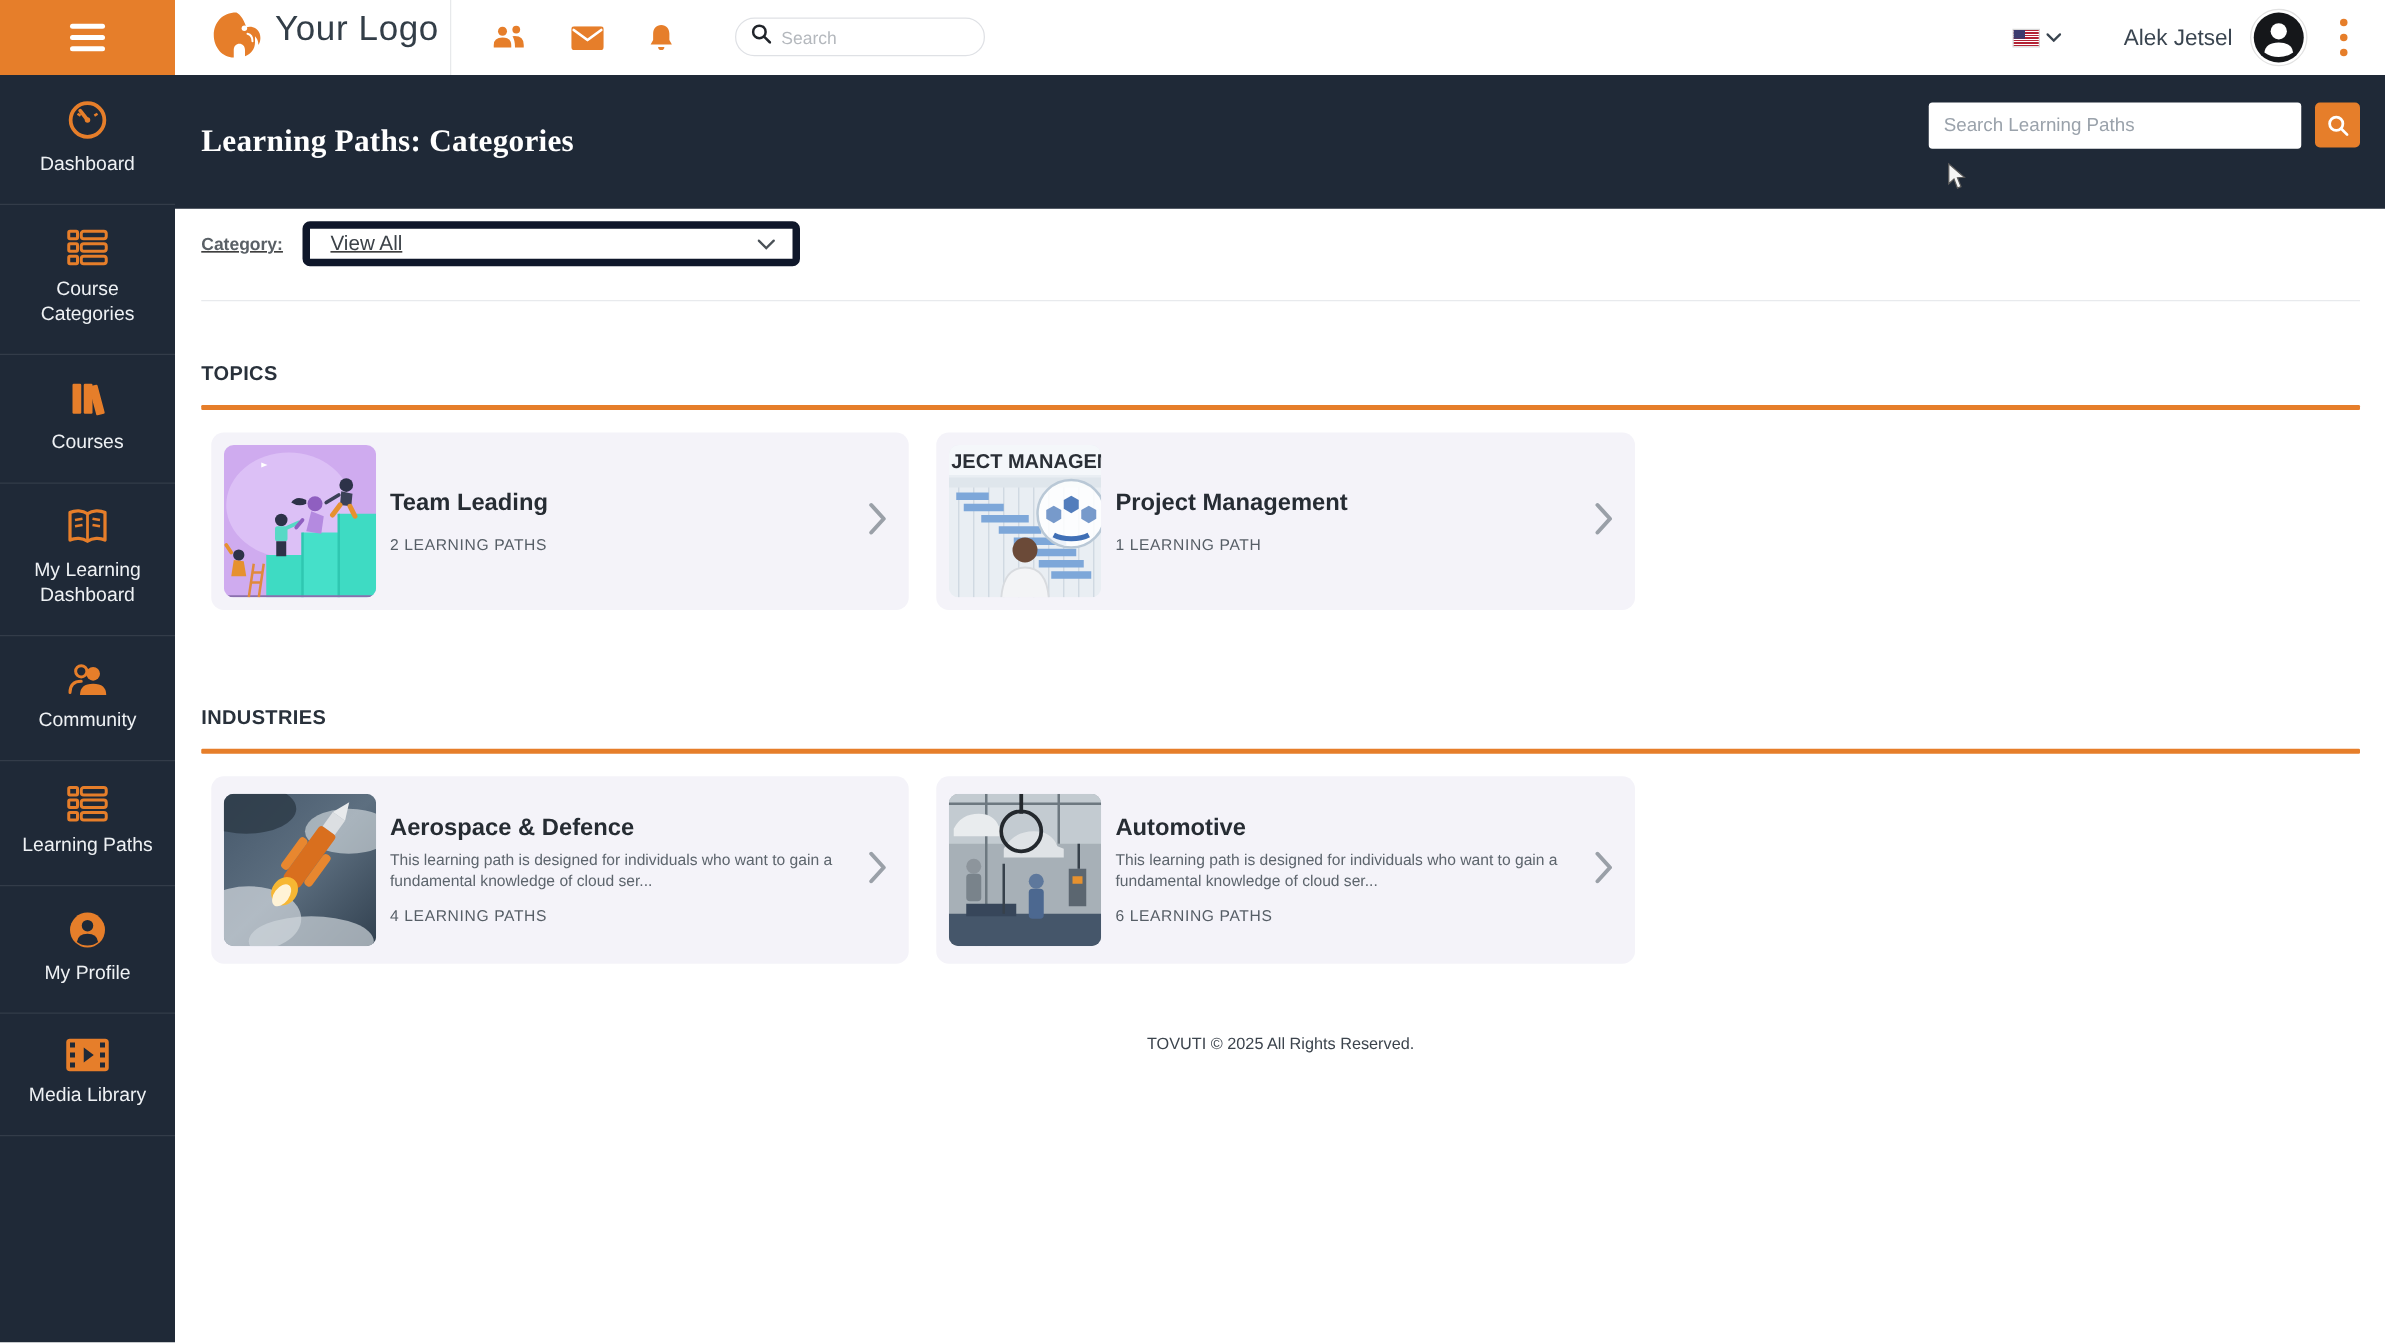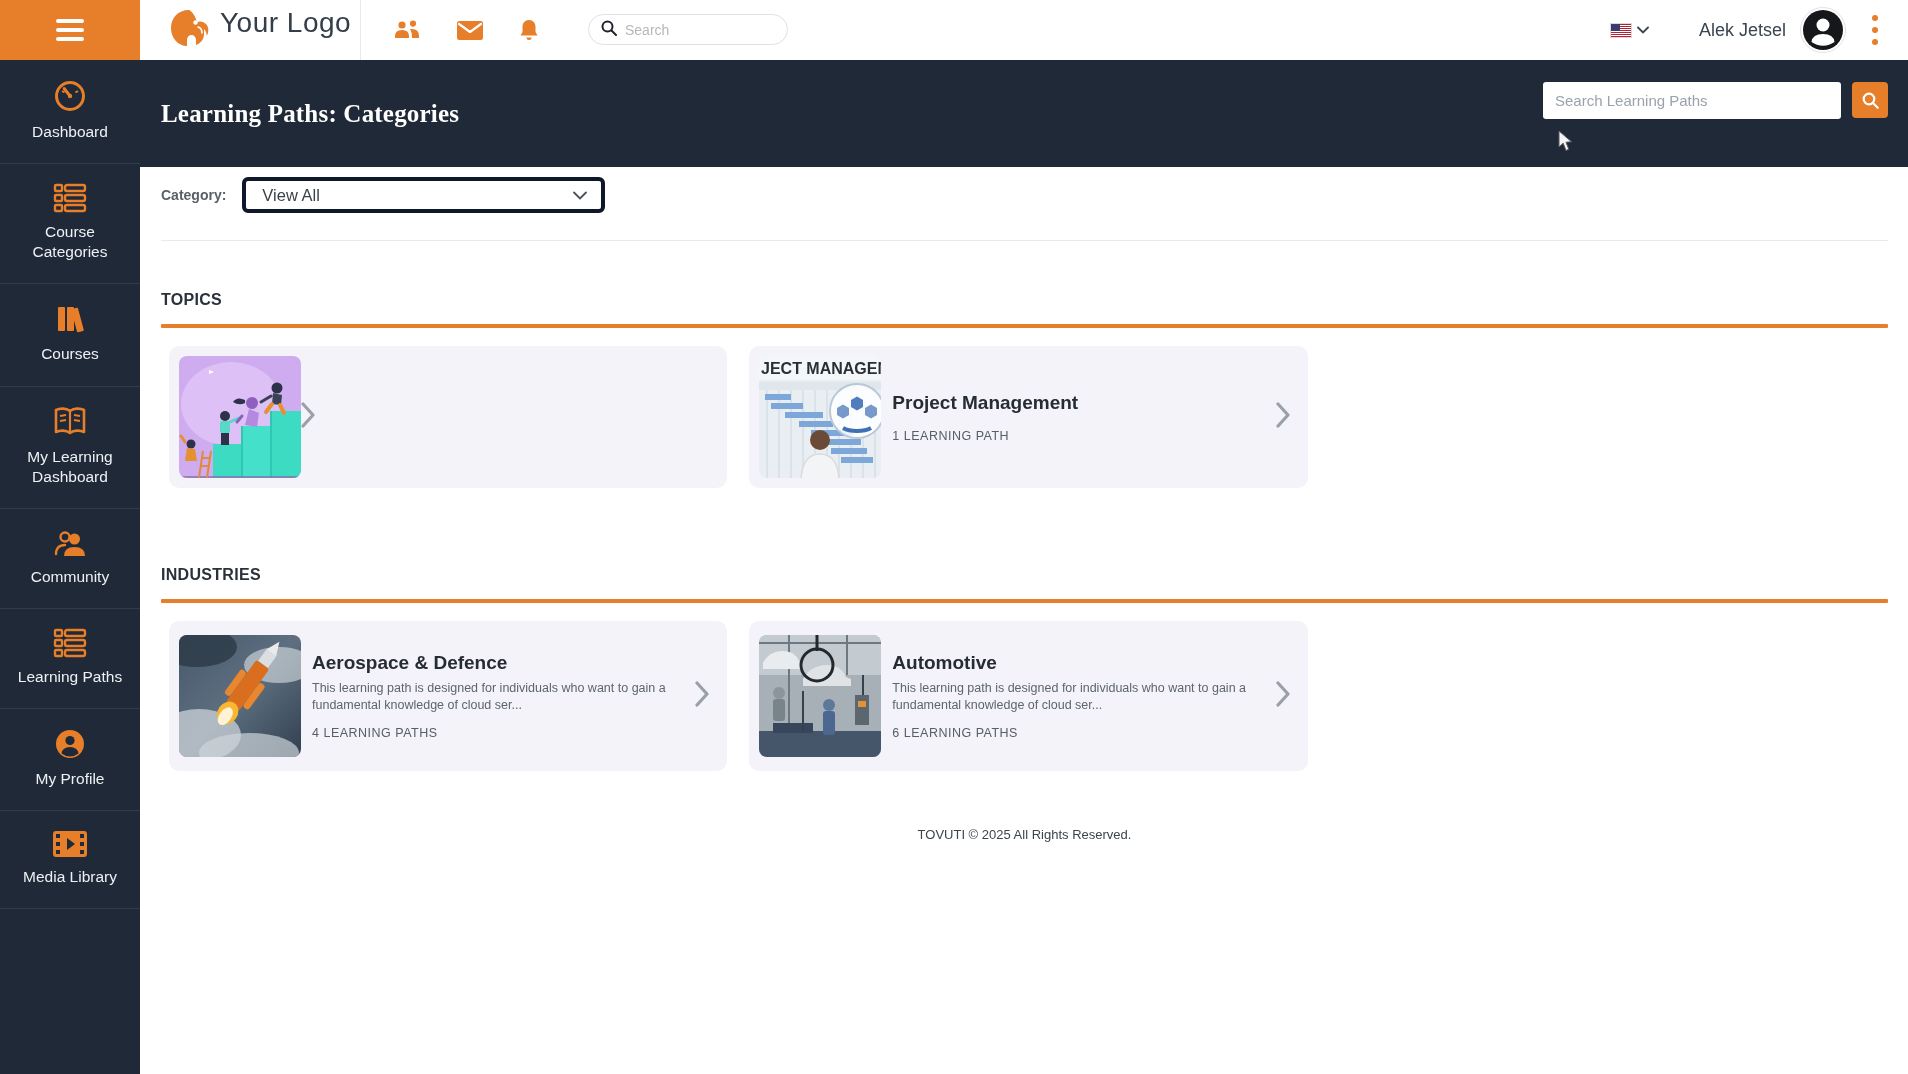--- a/index.html
+++ b/index.html
@@ -38,23 +38,23 @@
 
   .main { flex:1; display:flex; flex-direction:column; background:#fff; }
   .page-header { position:relative; height:107px; background:#1f2937; display:flex; align-items:center; }
   .page-title { color:#fff; font-size:25px; font-weight:bold; letter-spacing:.2px; margin-left:21px;font-family:Liberation Serif, serif; }
   .lp-search { position:absolute; right:20px; top:22px; display:flex; }
   .lp-search input { width:298px; height:37px; border:none; outline:none; border-radius:3px; background:#fff; padding:0 12px; font-size:15px; color:#333; font-family:inherit; }
   .lp-search input::placeholder { color:#9aa2ab; }
   .lp-search button { width:36px; height:36px; margin-left:11px; border:none; border-radius:4px; background:#e67e2a; cursor:pointer; display:flex; align-items:center; justify-content:center; }
 
   .content { flex:1; padding:0 20px 0 21px; overflow:hidden; }
-  .filter-row { margin-top:10px; display:flex; align-items:center; }
+  .filter-row { margin-top:10px; display:flex; align-items:center;text-decoration:underline; }
   .category-label { font-size:14px; font-weight:bold; color:#5a6066; }
-  .select { width:363px; height:36px; border:4px solid #0f172a; border-radius:6px; margin-left:16px; display:flex; align-items:center; padding:0 14px 0 16px; cursor:pointer; background:#fff; }
+  .select { width:398px; height:36px; border:6px solid #0f172a; border-radius:6px; margin-left:16px; display:flex; align-items:center; padding:0 14px 0 16px; cursor:pointer; background:#fff; }
   .select-value { font-size:16.5px; color:#3c4248; flex:1; }
   .content hr { border:none; border-top:1px solid #e8eaed; margin-top:27px; }
 
   .section-heading { font-size:16px; font-weight:bold; color:#29313b; letter-spacing:.3px; }
   .sec-topics .section-heading { margin-top:50px; }
   .sec-industries .section-heading { margin-top:78px; }
   .orange-rule { height:4px; background:#e67e2a; margin-top:15px; border-radius:1px; }
   .cards { margin-left:8px; margin-top:18px; display:grid; grid-template-columns:repeat(3,1fr); gap:22px; }
   .card { background:#f4f3f9; border-radius:10px; display:flex; align-items:center; padding:10px; cursor:pointer; }
   .row-topics .card { height:142px; }
@@ -328,20 +328,24 @@
                     <path d="M51 66 l9 -4" stroke="#57d9c6" stroke-width="3" stroke-linecap="round"></path>
                   <circle cx="73" cy="47" r="6" fill="#8f5fc0"></circle>
                     <path d="M66 44 q-8 -4 -12 2 q6 4 12 1 Z" fill="#2d3248"></path>
                     <path d="M70 53 l10 4 -2 14 -12 -2 Z" fill="#b48ae0"></path>
                     <path d="M63 60 l-5 6" stroke="#8f5fc0" stroke-width="3" stroke-linecap="round"></path>
                   <circle cx="98" cy="32" r="5.5" fill="#2d3248"></circle>
                     <path d="M94 37 l9 2 -1 10 -9 -1 Z" fill="#3b4157"></path>
                     <path d="M93 48 l-6 8 M101 49 l4 8" stroke="#e6912f" stroke-width="4" stroke-linecap="round"></path>
                     <path d="M92 40 l-10 6" stroke="#3b4157" stroke-width="3" stroke-linecap="round"></path>
                 </svg>
+              </div>
+              <div class="card-body">
+                <div class="card-title">Team Leading</div>
+                <div class="card-paths">2 LEARNING PATHS</div>
               </div>
               <span class="card-chevron">
                 <svg width="14" height="26" viewBox="0 0 14 26">
                     <path d="M2 2 L12 13 L2 24" stroke="#9aa0a8" stroke-width="3.2" fill="none" stroke-linecap="round" stroke-linejoin="round"></path>
                   </svg>
               </span>
             </div>
 
             <div class="card">
               <div class="thumb">

